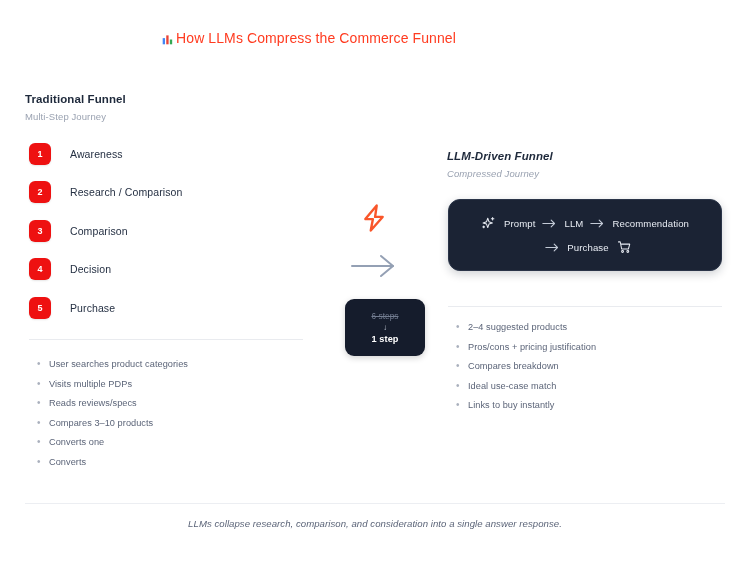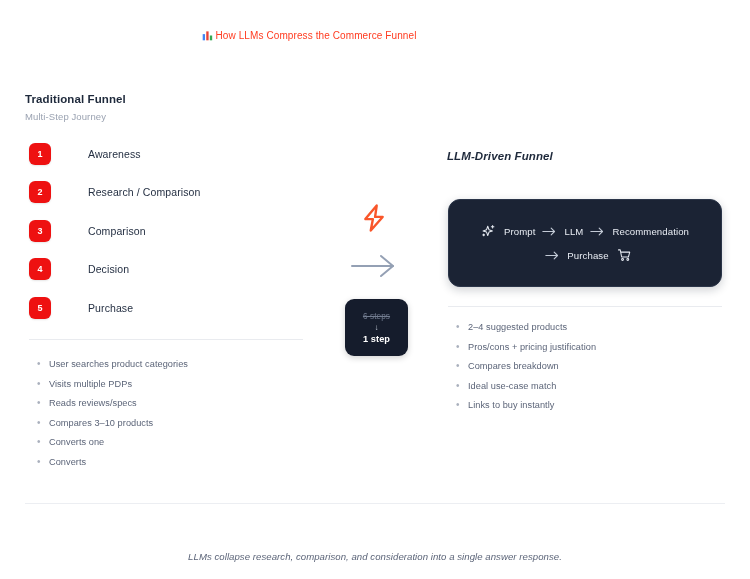--- a/index.html
+++ b/index.html
@@ -16,21 +16,21 @@
     position: relative;
   }
 
   
   .page-title {
     position: absolute;
     top: 30px;
     left: 0;
     width: 618px;
     text-align: center;
-    font-size: 10px;
+    font-size: 14px;
     color: #ff3b20;
     letter-spacing: 0.1px;
     white-space: nowrap;
   }
   .page-title .t-icon {
     display: inline-block;
     vertical-align: -2px;
     margin-right: 3px;
   }
 
@@ -81,21 +81,21 @@
     color: #ffffff;
     font-size: 9px;
     font-weight: bold;
     display: flex;
     align-items: center;
     justify-content: center;
     flex: 0 0 auto;
     box-shadow: 0 1px 2px rgba(0,0,0,0.10);
   }
   .step-label {
-    margin-left: 37px;
+    margin-left: 19px;
     font-size: 10.5px;
     color: #253043;
     letter-spacing: 0.1px;
   }
 
   
   .divider {
     position: absolute;
     height: 1px;
     background: #e9ebef;
@@ -131,21 +131,21 @@
   }
   .big-arrow {
     position: absolute;
     left: 30px;
     top: 251px;
   }
   .steps-badge {
     position: absolute;
     left: 27px;
     top: 299px;
-    width: 63px;
+    width: 80px;
     height: 57px;
     border-radius: 9px;
     background: #151c2c;
     color: #ffffff;
     display: flex;
     flex-direction: column;
     align-items: center;
     justify-content: center;
     box-shadow: 0 2px 6px rgba(0,0,0,0.18);
   }
@@ -167,21 +167,21 @@
     color: #ffffff;
     letter-spacing: 0.1px;
   }
 
   
   .dark-card {
     position: absolute;
     left: 1px;
     top: 199px;
     width: 274px;
-    height: 88px;
+    height: 72px;
     box-sizing: border-box;
     border-radius: 12px;
     background: #1b2334;
     border: 1px solid #2b3549;
     color: #e8ecf3;
     display: flex;
     flex-direction: column;
     align-items: center;
     justify-content: center;
     box-shadow: 0 3px 10px rgba(15,23,42,0.20);
@@ -218,21 +218,21 @@
   .footer-div {
     position: absolute;
     left: 25px;
     top: 503px;
     width: 700px;
     height: 1px;
     background: #eceef2;
   }
   .footer-note {
     position: absolute;
-    top: 551px;
+    top: 518px;
     left: 0;
     width: 750px;
     text-align: center;
     font-size: 9.6px;
     font-style: italic;
     color: #5b6478;
     letter-spacing: 0.05px;
   }
 </style>
 </head>
@@ -327,20 +327,21 @@
     <div class="old">6 steps</div>
     <div class="dn">↓</div>
     <div class="new">1 step</div>
   </div>
 </div>
 
 <div class="col col-right">
 
   <div class="col-head" style="top:150px;font-style:italic;">
     <div class="h-title">LLM-Driven Funnel</div>
+    <div class="h-sub">Compressed Journey</div>
   </div>
 
   <div class="dark-card">
     <div class="flow-line">
       <span class="flow-icon">
         <svg width="15" height="15" viewBox="0 0 20 20" fill="none" stroke="#e8ecf3" stroke-width="1.4" stroke-linecap="round" stroke-linejoin="round">
           <path d="M9 3 L10.6 7.6 L15.2 9.2 L10.6 10.8 L9 15.4 L7.4 10.8 L2.8 9.2 L7.4 7.6 Z"></path>
           <path d="M15.5 2 L15.5 5.4 M13.8 3.7 L17.2 3.7"></path>
           <path d="M3.6 13.4 L3.6 15.6 M2.5 14.5 L4.7 14.5"></path>
         </svg>

